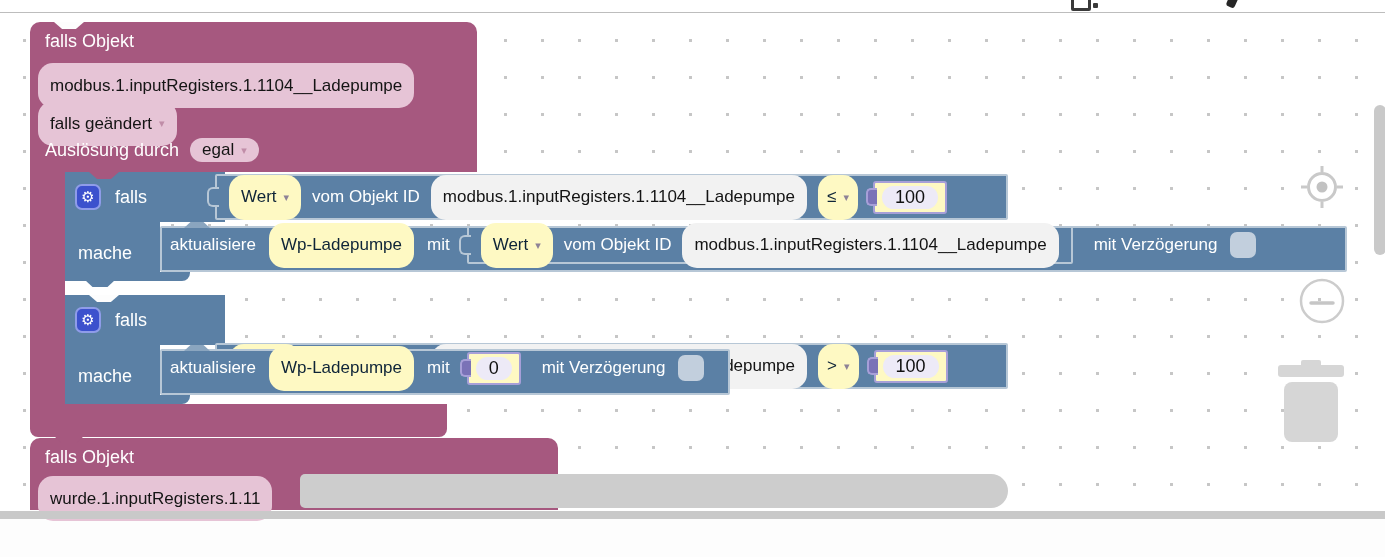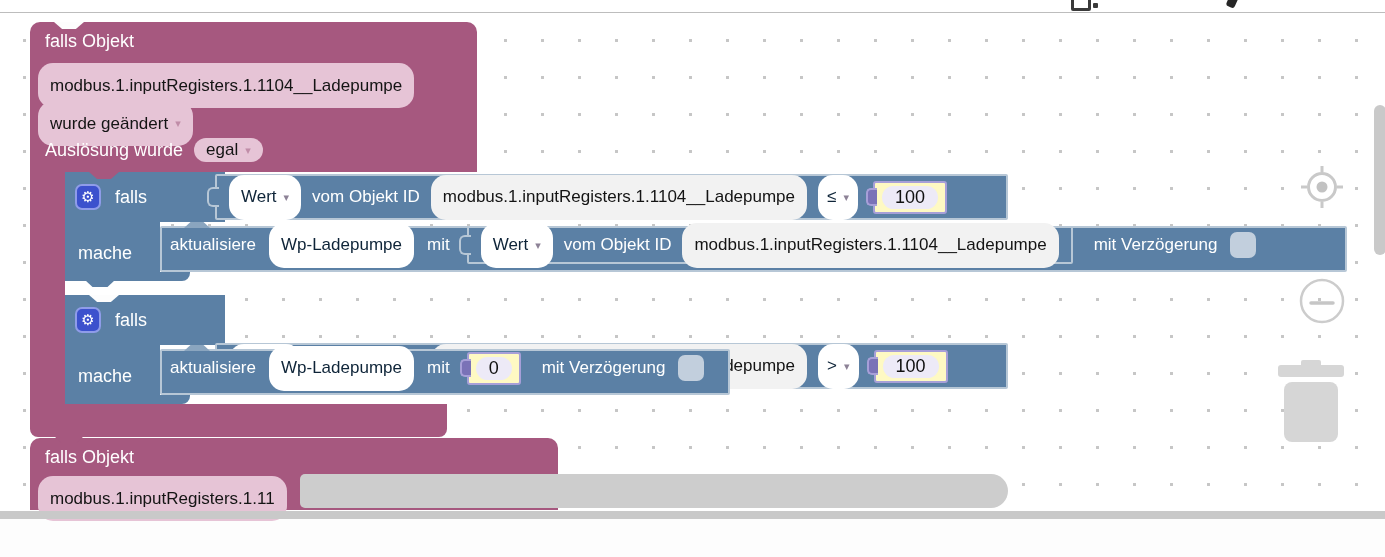--- a/index.html
+++ b/index.html
@@ -43,21 +43,21 @@
   .tab-purple{background:#a6587f;}
   .tab-blue{background:#5b80a5;}
 
   .blk-title{position:absolute;left:15px;top:9px;color:#ffffff;font-size:18px;}
 
   
   .pill{display:inline-flex;align-items:center;gap:7px;height:45px;border-radius:15px;
         padding:0 12px;font-size:17px;box-sizing:border-box;white-space:nowrap;}
   .pill-pink{background:#e6c4d6;color:#141414;}
   .arrow-pink{color:#c08da8;font-size:11px;line-height:1;}
-  .pill-blue{background:#ffffff;color:#0e2438;}
+  .pill-blue{background:#fef9c3;color:#0e2438;}
   .arrow-blue{color:#8d8296;font-size:11px;line-height:1;}
   .pill-white{background:#f2f2f2;color:#141414;}
   .abs{position:absolute;}
 
   
   .blue-blk{position:absolute;background:#5b80a5;z-index:2;box-sizing:border-box;}
   .b-head{display:flex;align-items:center;gap:14px;padding-left:10px;}
   .blabel{color:#ffffff;font-size:18px;}
   .wlabel{color:#ffffff;font-size:17px;white-space:nowrap;}
   .gear-badge{width:26px;height:26px;border-radius:7px;background:#3c51cd;border:2px solid #8f9ce9;
@@ -133,25 +133,25 @@
   <div class="vscroll"></div>
   <div class="hscroll"></div>
 
   <div class="purple p-header">
     <div class="dip dip-white" style="left:24px;"></div>
     <span class="blk-title">falls Objekt</span>
     <span class="pill pill-pink abs" style="left:8px;top:41px;">
       <span>modbus.1.inputRegisters.1.1104__Ladepumpe</span>
     </span>
     <span class="pill pill-pink abs" style="left:8px;top:79px;">
-      <span>wurde geändert</span>
+      <span>falls geändert</span>
       <span class="arrow-pink">▾</span>
     </span>
     <span class="abs" style="left:15px;top:116px;display:flex;align-items:center;gap:11px;">
-      <span class="wlabel" style="font-size:18px;">Auslösung wurde</span>
+      <span class="wlabel" style="font-size:18px;">Auslösung durch</span>
       <span class="pill pill-pink" style="height:24px;">
         <span>egal</span>
         <span class="arrow-pink">▾</span>
       </span>
     </span>
   </div>
   <div class="purple p-spine"></div>
   <div class="purple p-bottom">
     <div class="tab-down tab-purple" style="left:24px;"></div>
   </div>
@@ -247,19 +247,19 @@
       <span class="num-field">0</span>
     </span>
     <span class="wlabel" style="margin-left:8px;">mit Verzögerung</span>
     <span class="chk"></span>
   </div>
   <div class="blue-blk b-foot" style="left:65px;top:395px;width:125px;height:9px;"></div>
 
   <div class="purple t2">
     <span class="blk-title">falls Objekt</span>
     <span class="pill pill-pink abs" style="left:8px;top:38px;max-width:295px;overflow:hidden;">
-      <span>modbus.1.inputRegisters.1.11</span>
+      <span>wurde.1.inputRegisters.1.11</span>
     </span>
   </div>
 
   <div class="widget-pill"></div>
 
 </div>
 
 </body></html>

